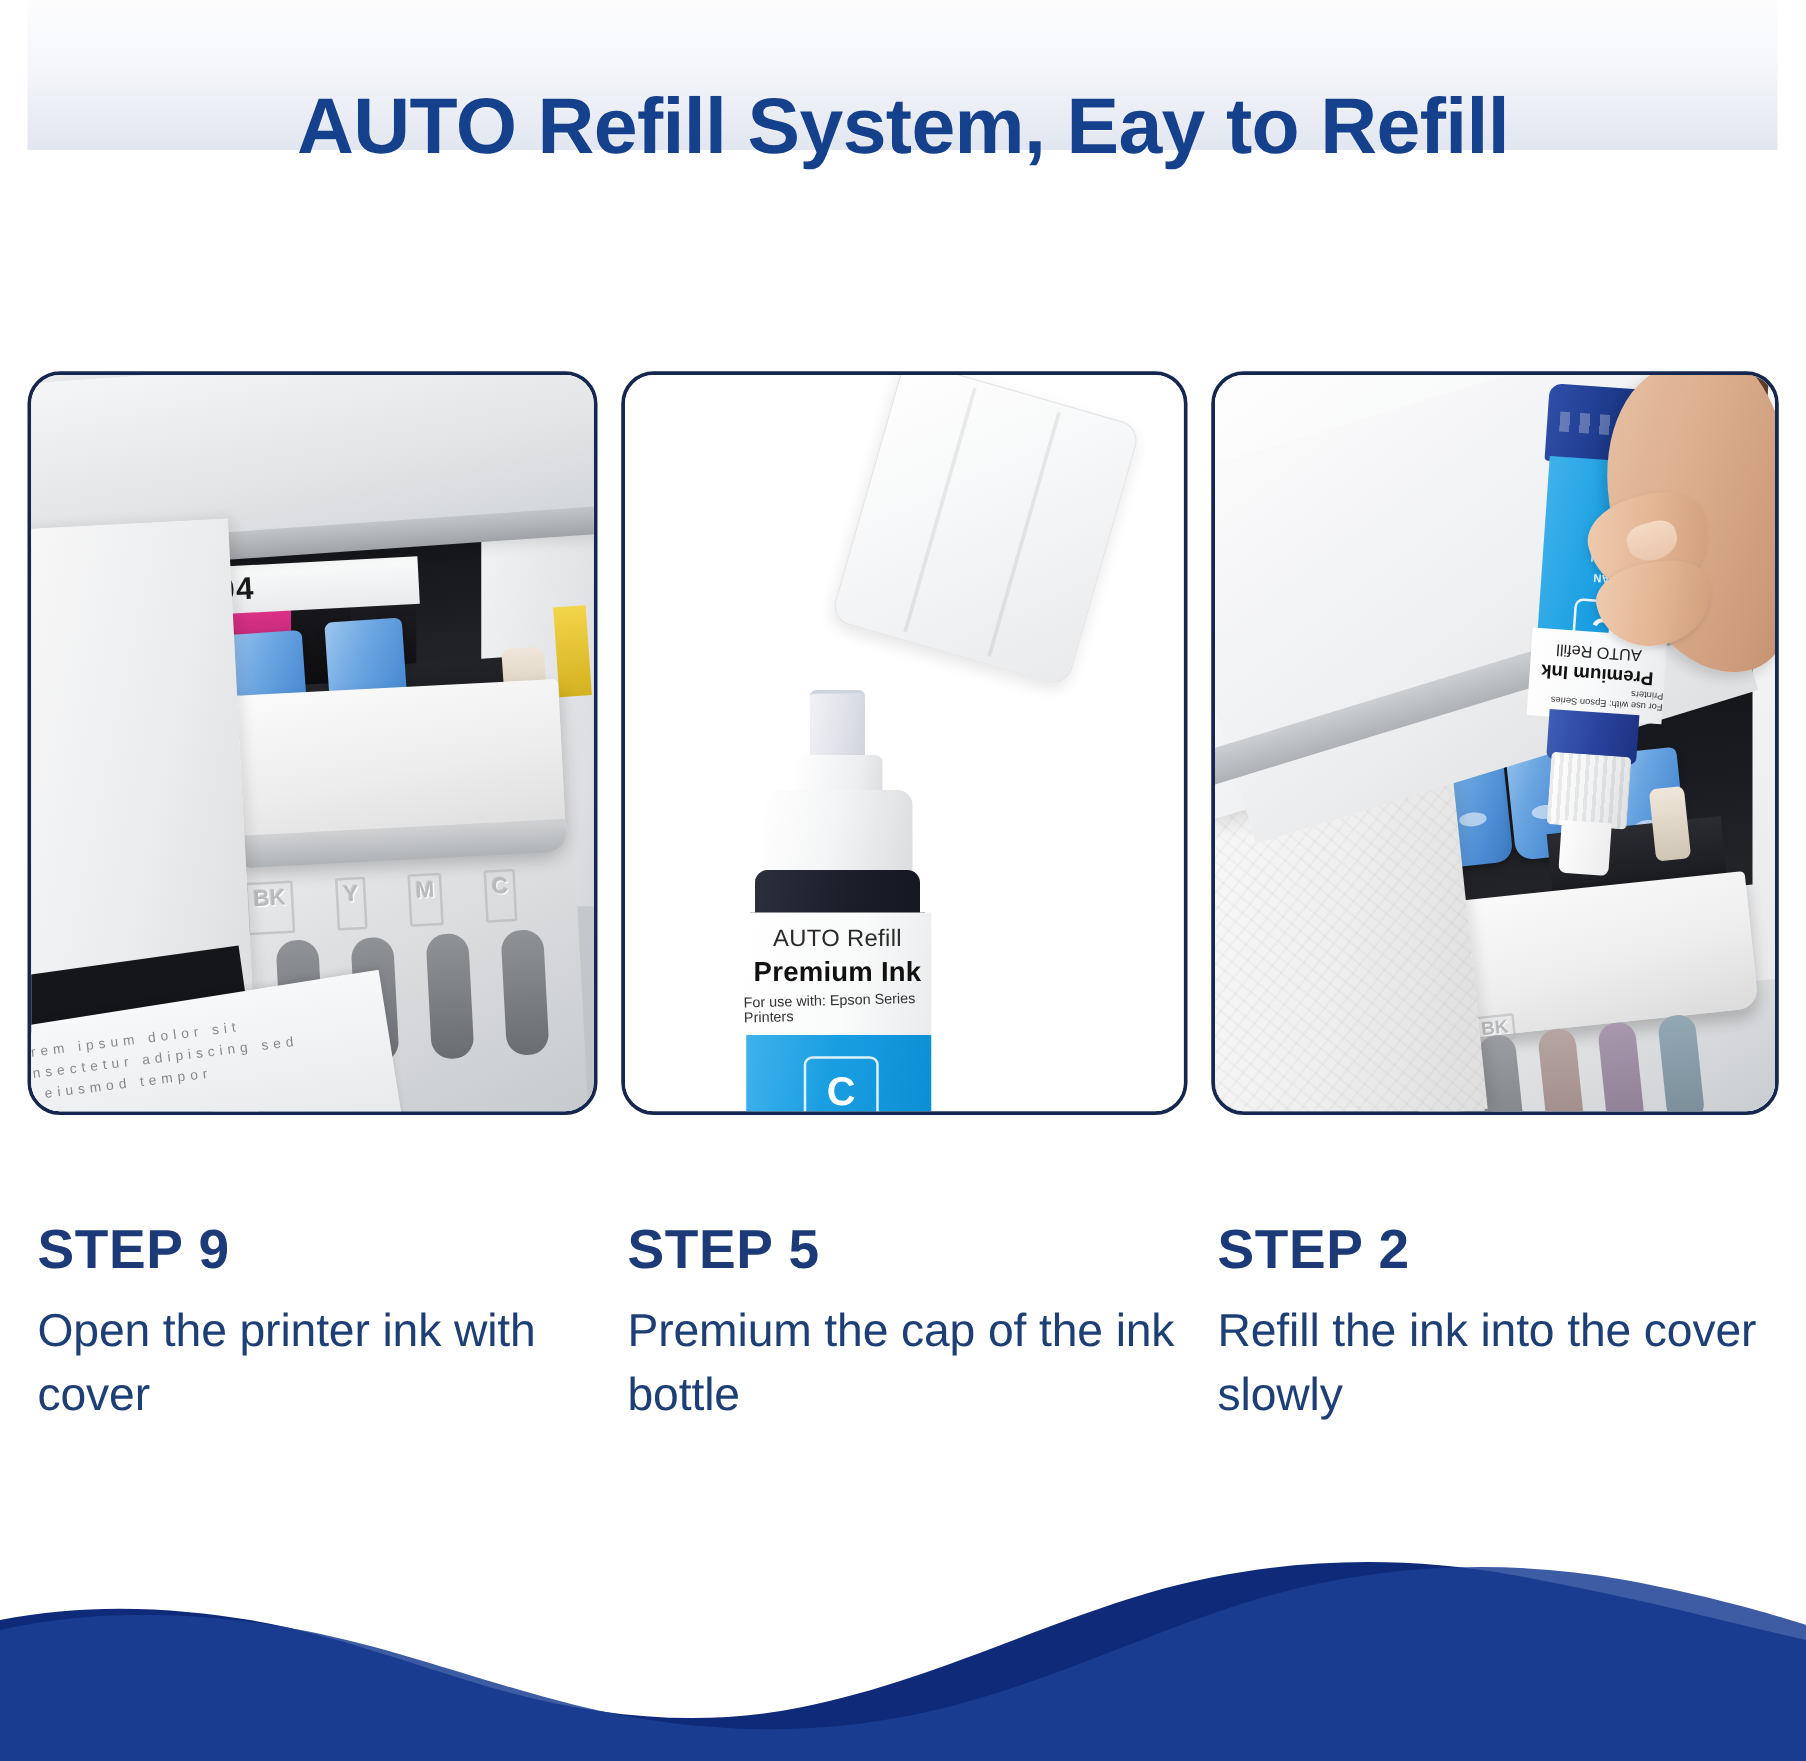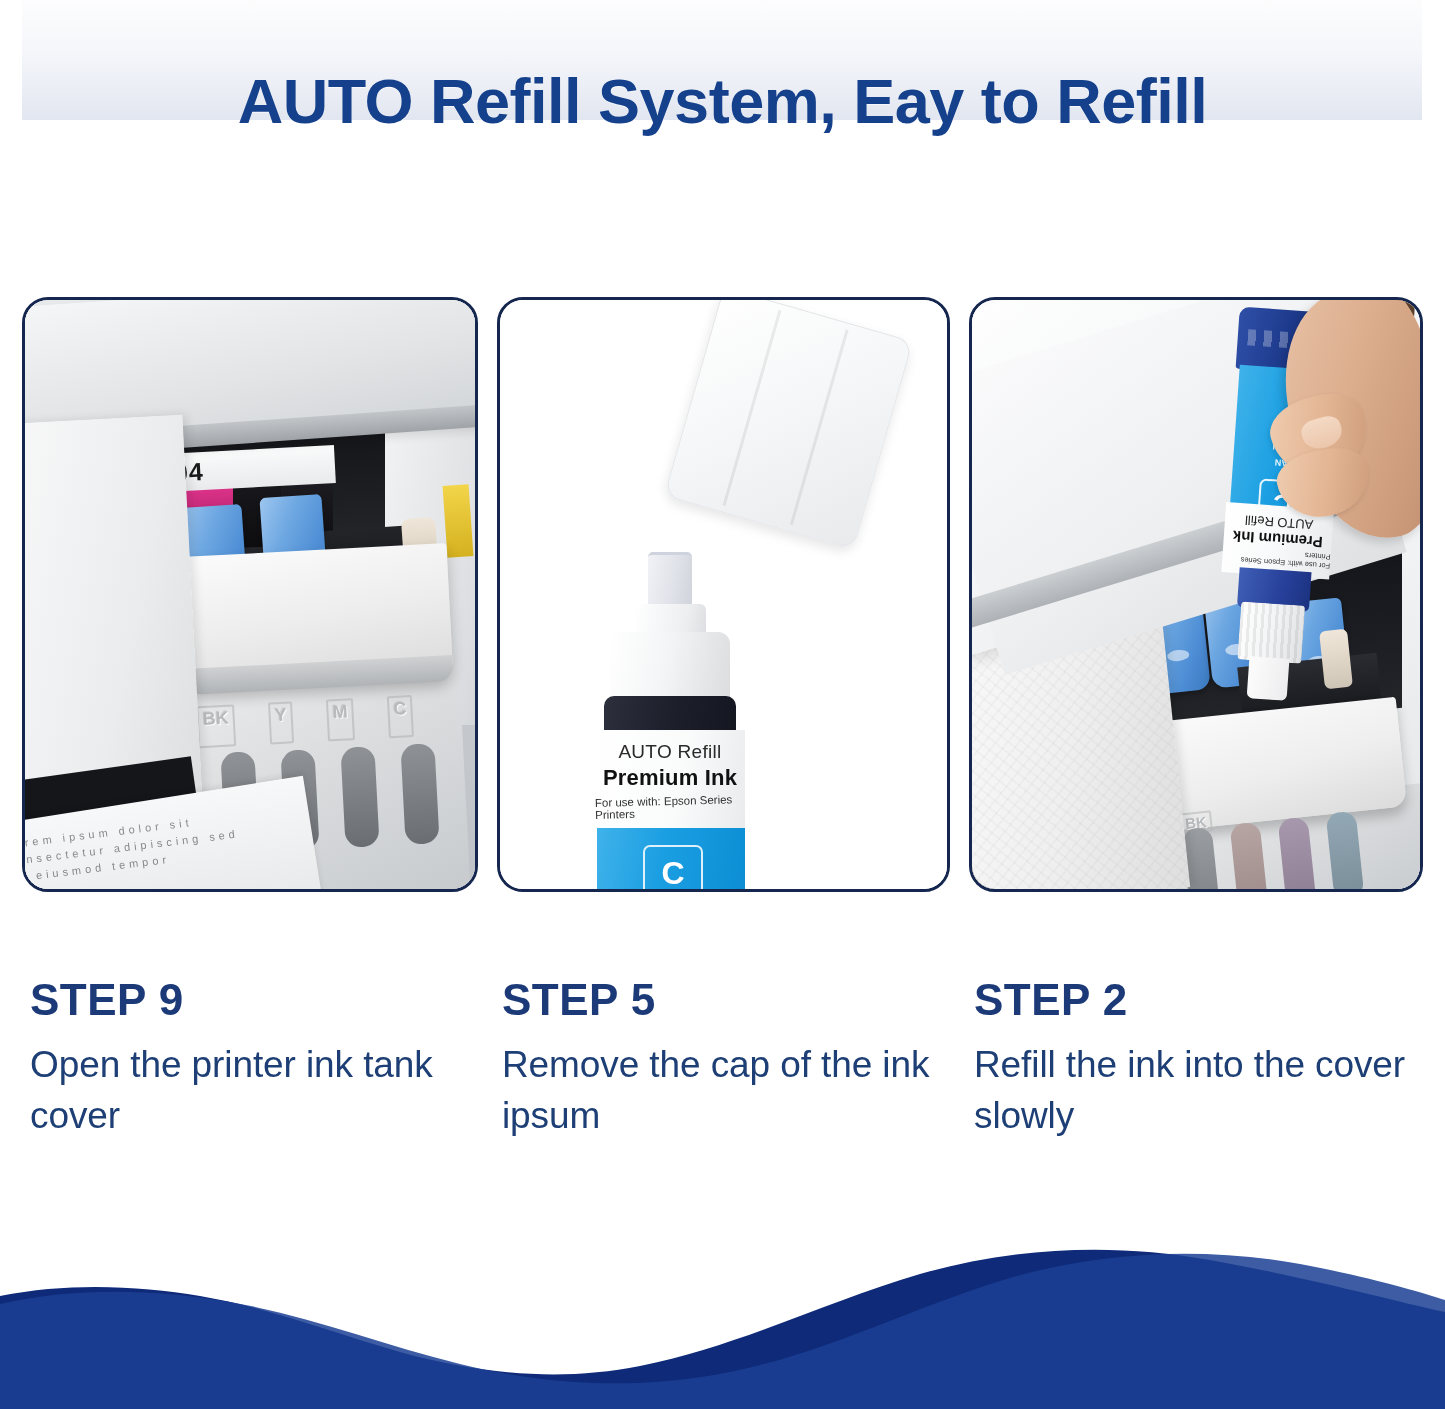--- a/index.html
+++ b/index.html
@@ -673,25 +673,25 @@
       <div class="p3-finger p3-f1"></div>
       <div class="p3-nail"></div>
       <div class="p3-finger p3-f2"></div>
     </div>
   </div>
 </div>
 
 <div class="steps">
   <div class="step step-1">
     <div class="step-title">STEP 9</div>
-    <div class="step-desc">Open the printer ink tank cover</div>
+    <div class="step-desc">Open the printer ink with cover</div>
   </div>
   <div class="step step-2">
     <div class="step-title">STEP 5</div>
-    <div class="step-desc">Remove the cap of the ink ipsum</div>
+    <div class="step-desc">Premium the cap of the ink bottle</div>
   </div>
   <div class="step step-3">
     <div class="step-title">STEP 2</div>
     <div class="step-desc">Refill the ink into the cover slowly</div>
   </div>
 </div>
 
 <div class="waves">
   <svg viewBox="0 0 1445 175" preserveAspectRatio="none" aria-hidden="true">
     <path d="M0,62 C70,48 140,52 200,62 C270,74 330,98 400,118 C480,140 560,148 640,132 C740,112 830,66 920,40 C1010,14 1110,8 1210,26 C1310,44 1390,66 1445,78 L1445,175 L0,175 Z" fill="#0e2a78"></path>

